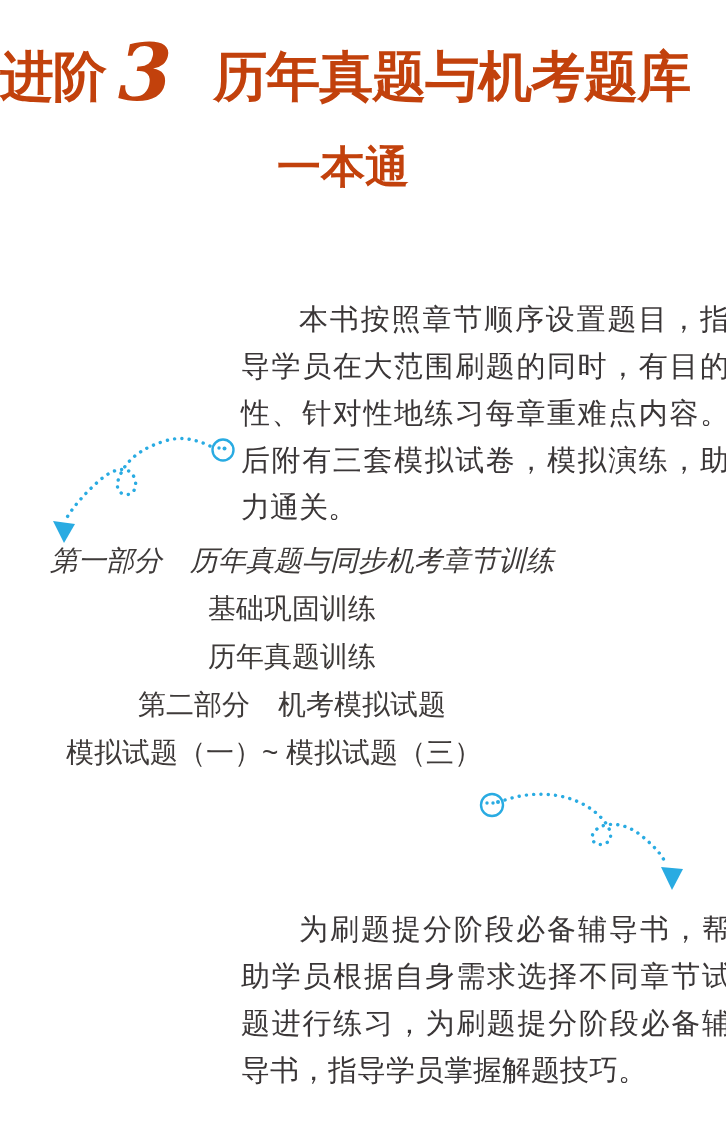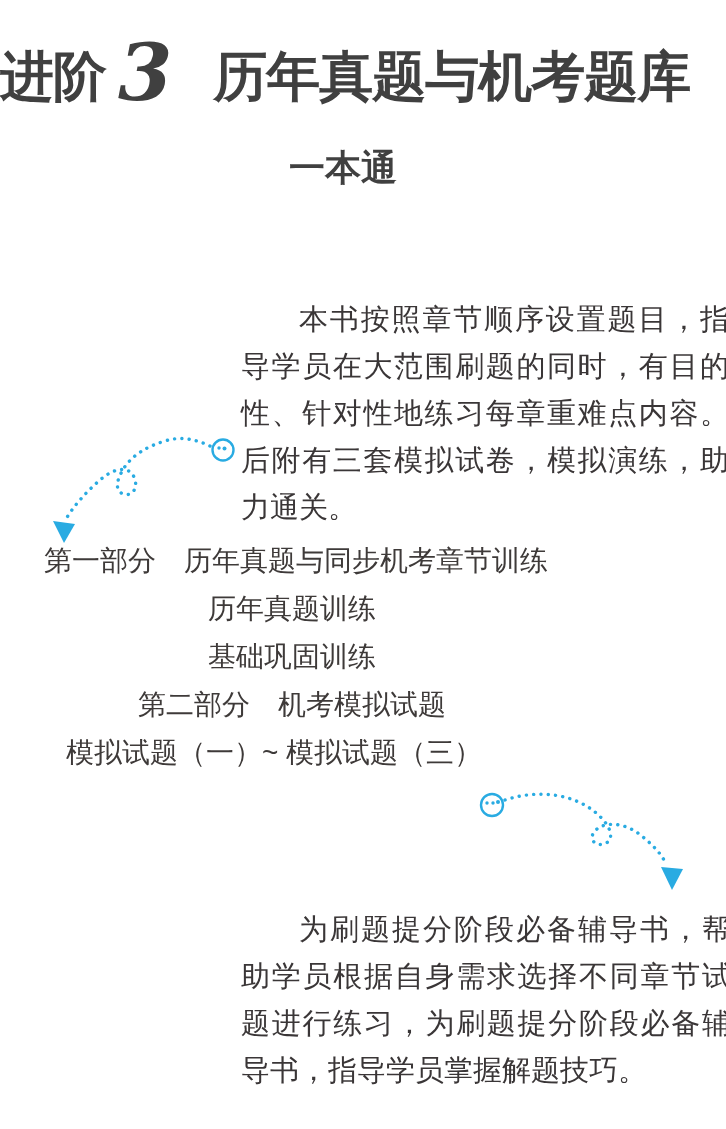--- a/index.html
+++ b/index.html
@@ -9,41 +9,41 @@
     position: relative;
     overflow: hidden;
     font-family: "Liberation Sans", sans-serif;
   }
 
   
   .title-block {
     position: absolute;
     top: 44px; left: 0; width: 686px;
     text-align: center;
-    color: #404040;
+    color: #c2410c;
     font-family: "Liberation Serif", serif;
     font-weight: bold;
   }
   .title-line1 {
     font-size: 54px;
     line-height: 66px;
     white-space: nowrap;
     letter-spacing: -1px;
   }
   .title-number {
     font-family: "DejaVu Serif", serif;
     font-style: italic;
     font-weight: bold;
     font-size: 78px;
     line-height: 0;
     vertical-align: -5px;
     margin: 0 42px 0 12px;
   }
   .title-line2 {
-    font-size: 36px;
+    font-size: 44px;
     line-height: 56px;
     margin-top: 30px;
     letter-spacing: 0px;
   }
 
   
   .para {
     position: absolute;
     color: #3a3637;
     font-family: "Liberation Serif", serif;
@@ -61,21 +61,21 @@
     position: absolute;
     left: 0; top: 537px; width: 560px;
     color: #3e3a39;
     font-size: 28px;
     line-height: 48px;
     list-style: none;
     margin: 0; padding: 0;
     font-family: "Liberation Sans", sans-serif;
   }
   .toc li { text-align: center; }
-  .toc li:nth-child(1) { text-align: left; padding-left: 44px; }
+  .toc li:nth-child(1) { text-align: center; padding-left: 44px; font-style: italic; }
   .toc li:nth-child(2),
   .toc li:nth-child(3),
   .toc li:nth-child(4) { transform: translateX(12px); }
   .toc li:nth-child(5) { transform: translateX(-6px); }
   .toc li:nth-child(6) { transform: translateX(-20px); }
 
   
   .arrow-layer {
     position: absolute;
     top: 0; left: 0;
@@ -99,22 +99,22 @@
     <div class="title-line1">
       <span>进阶</span><span class="title-number">3</span><span>历年真题与机考题库</span>
     </div>
     <div class="title-line2">一本通</div>
   </header>
 
   <p class="para para-intro">本书按照章节顺序设置题目，指导学员在大范围刷题的同时，有目的性、针对性地练习每章重难点内容。后附有三套模拟试卷，模拟演练，助力通关。</p>
 
   <ul class="toc">
     <li>第一部分　历年真题与同步机考章节训练</li>
+    <li>基础巩固训练</li>
     <li>历年真题训练</li>
-    <li>基础巩固训练</li>
     <li>第二部分　机考模拟试题</li>
     <li>模拟试题（一）~ 模拟试题（三）</li>
   </ul>
 
   <p class="para para-outro">为刷题提分阶段必备辅导书，帮助学员根据自身需求选择不同章节试题进行练习，为刷题提分阶段必备辅导书，指导学员掌握解题技巧。</p>
 
   <svg class="arrow-layer" viewBox="0 0 726 1129" xmlns="http://www.w3.org/2000/svg">
 
     <g stroke="#29abe2" fill="#29abe2">
       <circle class="start-ring" cx="223" cy="450" r="10.5"></circle>

